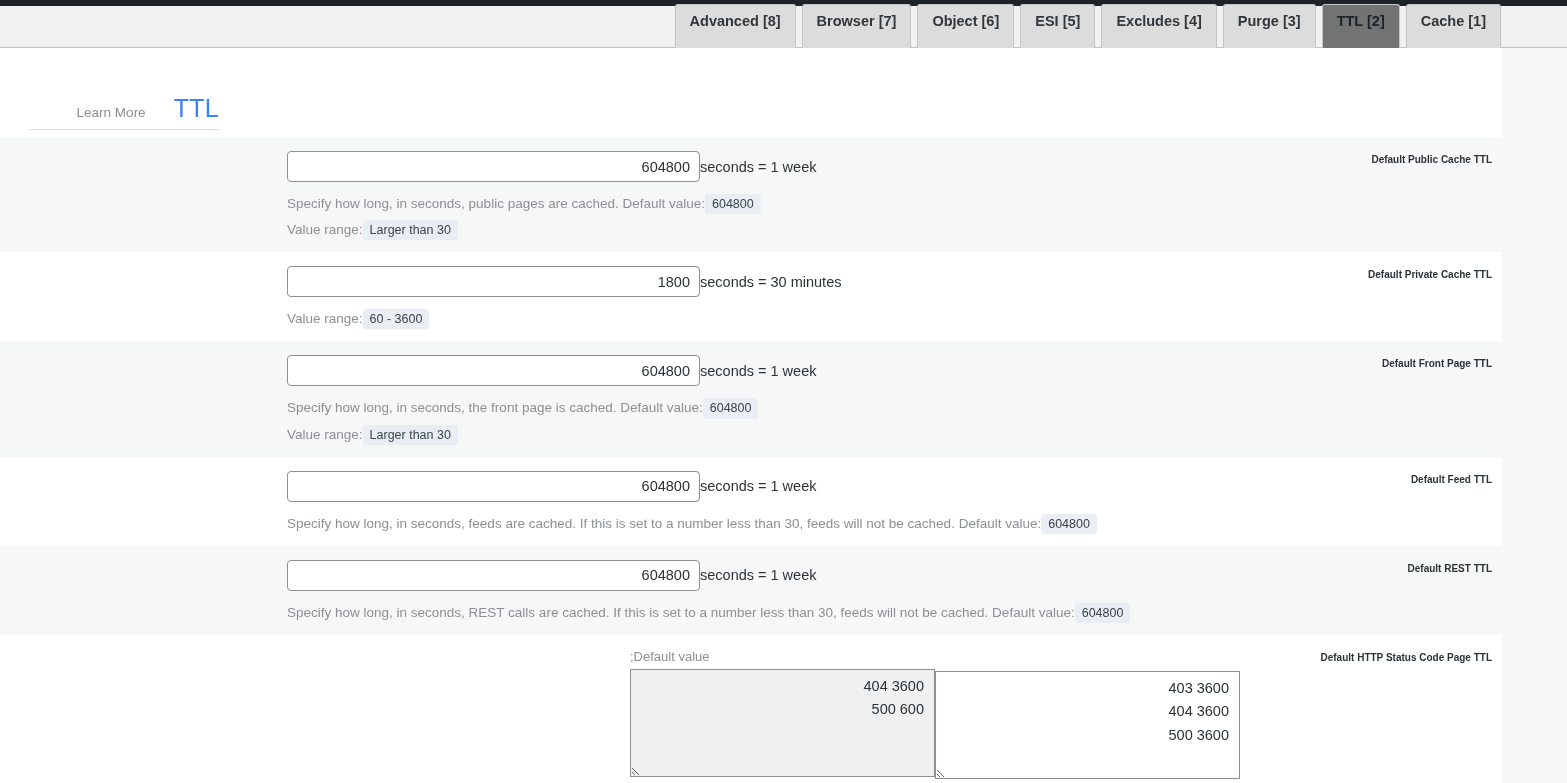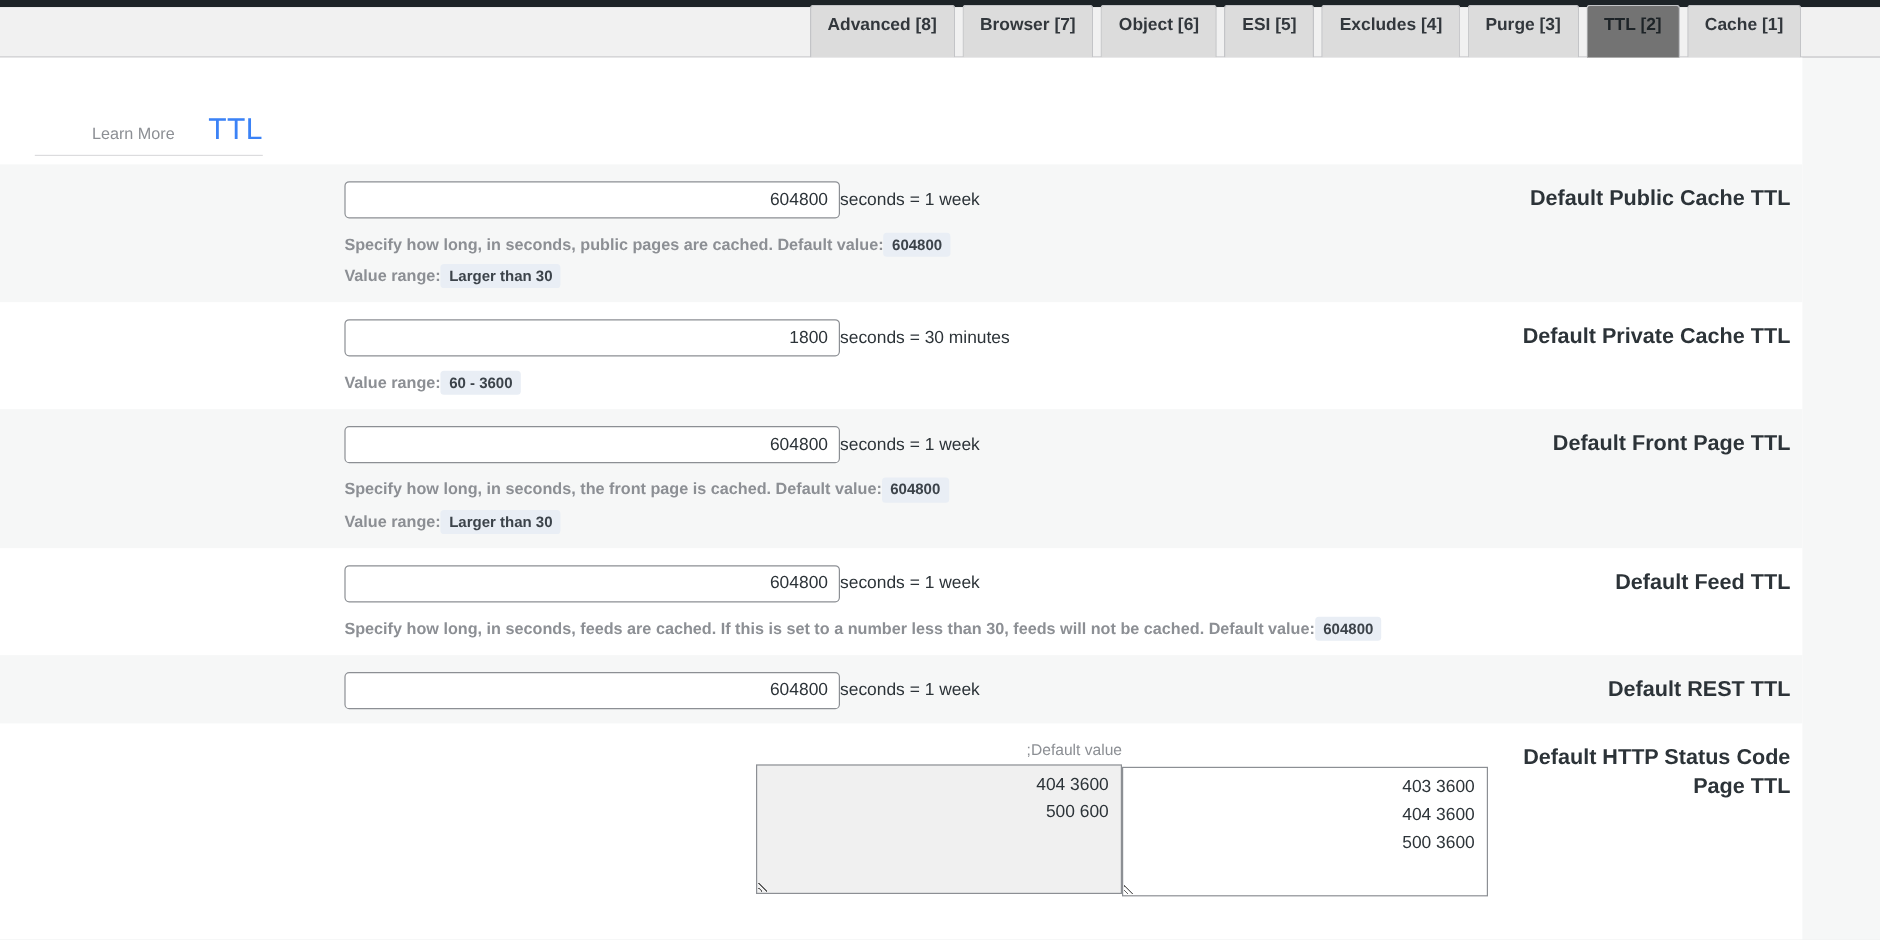--- a/index.html
+++ b/index.html
@@ -124,21 +124,21 @@
     align-items: flex-start;
     padding: 0;
     background: #ffffff;
   }
   .row.striped { background: #f6f7f7; }
 
   .row-label {
     width: 262px;
     flex: 0 0 262px;
     padding: 16px 10px 10px 10px;
-    font-size: 18px;
+    font-size: 10px;
     font-weight: bold;
     color: #2c3338;
     line-height: 1.35;
     text-align: right;
   }
   .row-body {
     flex: 1 1 auto;
     padding: 14px 0 12px 0;
     position: relative;
     text-align: left;
@@ -174,21 +174,21 @@
 
   .desc {
     margin-top: 12px;
     padding-left: 287px;
     font-size: 13.5px;
     color: #8c8f94;
     text-align: left;
     line-height: 1.45;
     direction: rtl;
   }
-  .desc-line { display: block; font-weight: bold; }
+  .desc-line { display: block; }
   .desc-line + .desc-line { margin-top: 6px; }
   .chip {
     display: inline-block;
     background: #e9eef5;
     color: #3c434a;
     border-radius: 3px;
     padding: 1px 7px;
     font-size: 12.5px;
     margin-right: 5px;
     direction: ltr;
@@ -201,21 +201,21 @@
     flex-direction: row;
     align-items: flex-start;
     justify-content: flex-start;
     padding-left: 287px;
     gap: 0;
   }
   .ta-col { display: flex; flex-direction: column; }
   .ta-default-label {
     font-size: 13px;
     color: #8c8f94;
-    text-align: right;
+    text-align: left;
     padding-bottom: 5px;
     direction: ltr;
   }
   .ta {
     width: 305px;
     height: 108px;
     border: 1px solid #8c8f94;
     background: #fff;
     color: #2c3338;
     font-size: 14.5px;
@@ -314,20 +314,23 @@
               <span class="desc-line"><span class="chip">604800</span><span class="desc-txt">Specify how long, in seconds, feeds are cached. If this is set to a number less than 30, feeds will not be cached. Default value:</span></span>
             </div>
           </div>
         </div>
         <div class="row striped">
           <div class="row-label">Default REST TTL</div>
           <div class="row-body">
             <div class="field-line">
               <input type="text" class="ttl-input" value="604800" style="">
               <span class="unit-note">seconds = 1 week</span>
+            </div>
+            <div class="desc">
+              <span class="desc-line"><span class="chip">604800</span><span class="desc-txt">Specify how long, in seconds, REST calls are cached. If this is set to a number less than 30, feeds will not be cached. Default value:</span></span>
             </div>
           </div>
         </div>
         <div class="row">
           <div class="row-label">Default HTTP Status Code Page TTL</div>
           <div class="row-body">
             <div class="ta-wrap">
               <div class="ta-col">
                 <div class="ta-spacer"></div>
                 <textarea class="ta" style="">3600 403

